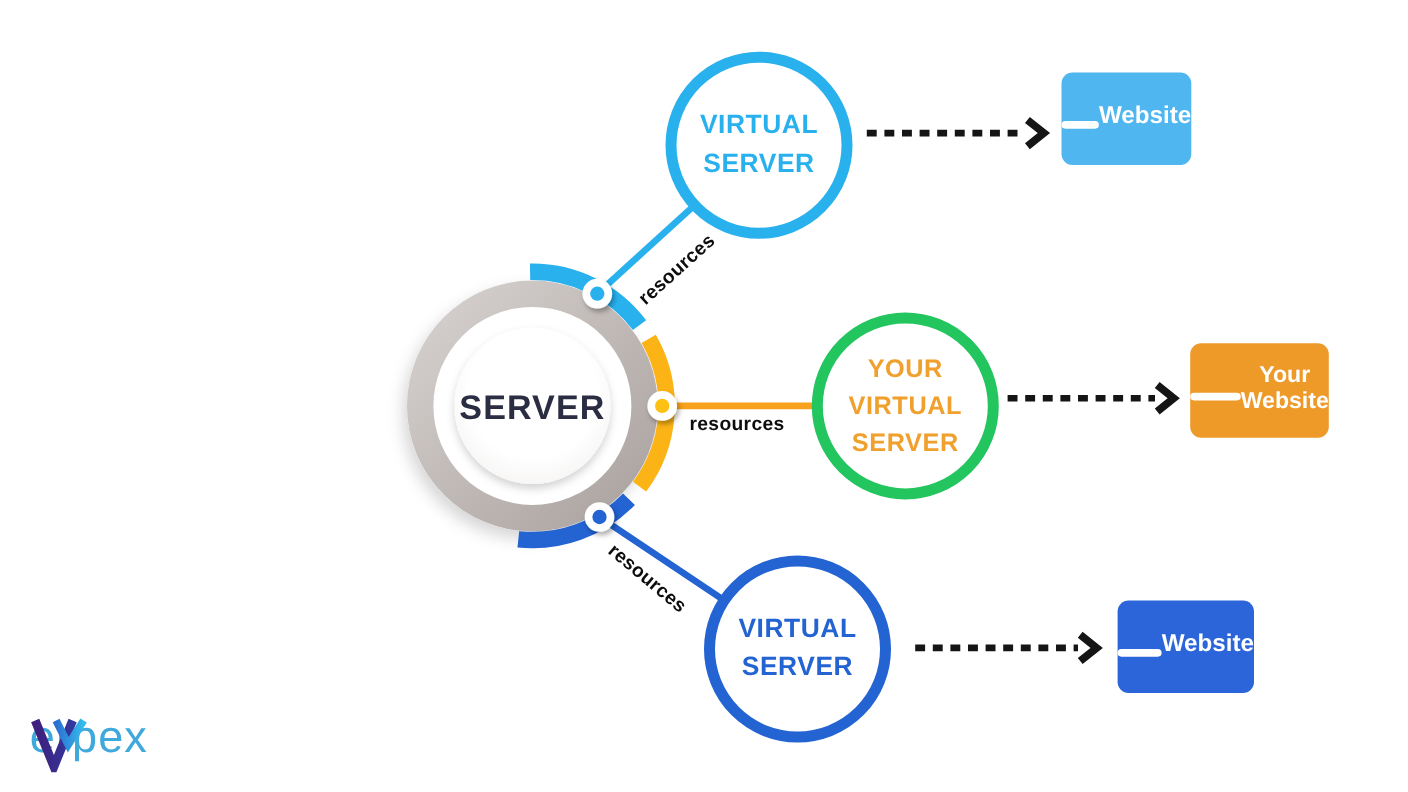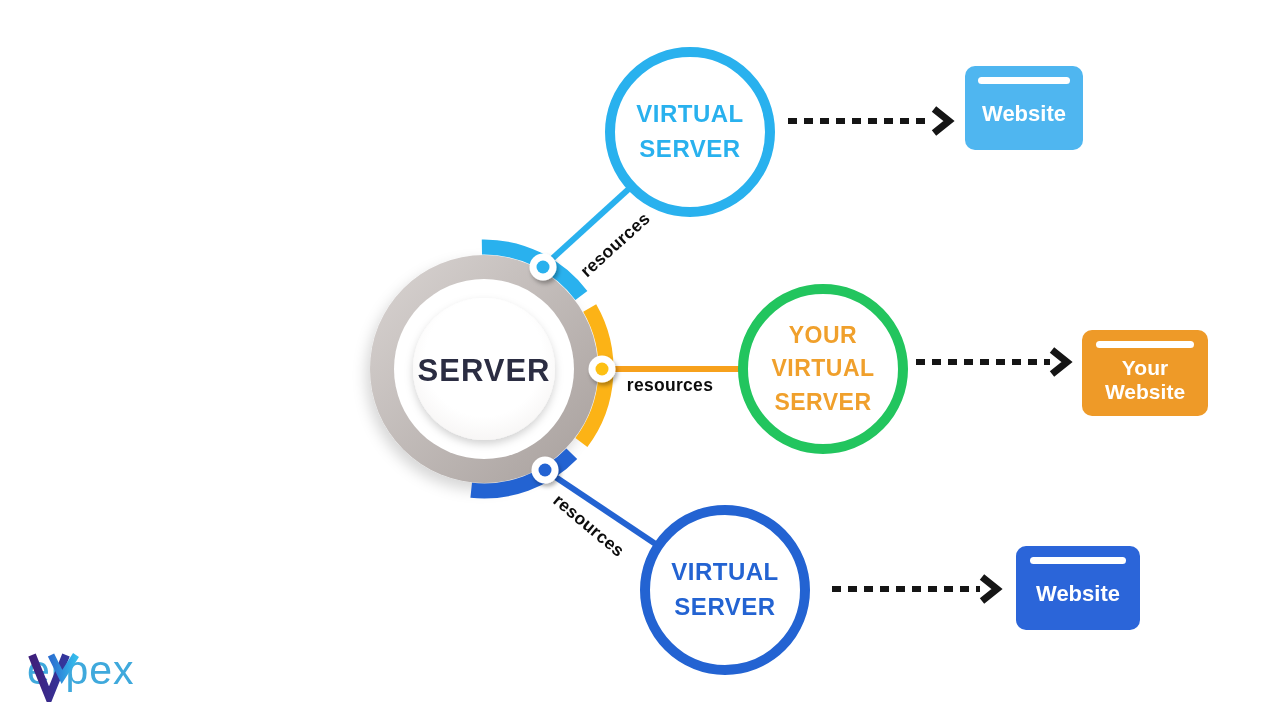--- a/index.html
+++ b/index.html
@@ -15,26 +15,26 @@
   .vcircle{position:absolute;width:150px;height:150px;border-radius:50%;background:#ffffff;
            display:flex;align-items:center;justify-content:center;text-align:center;
            font-weight:bold;line-height:1.45;letter-spacing:.5px;}
   .vc-top{left:605px;top:47px;border:10px solid #29B1EE;color:#29B1EE;font-size:24px;}
   .vc-mid{left:738px;top:284px;border:10px solid #22c55e;color:#F0A02C;font-size:23px;}
   .vc-bot{left:640px;top:505px;border:10px solid #2363D2;color:#2363D2;font-size:24px;}
   .vcircle span{display:block;width:140px;}
 
   
   .wbox{position:absolute;border-radius:10px;color:#fff;font-weight:bold;
-        display:flex;flex-direction:column;align-items:center;}
+        display:flex;flex-direction:row;align-items:center;}
   .wbar{height:7px;border-radius:4px;background:#ffffff;width:78%;margin-top:11px;}
   .wlabel{flex:1;display:flex;align-items:center;justify-content:center;text-align:center;
           line-height:1.12;padding-bottom:5px;width:100%;}
   .wb-top{left:965px;top:66px;width:118px;height:84px;background:#4FB6F0;font-size:22px;}
-  .wb-mid{left:1082px;top:330px;width:126px;height:86px;background:#EE9A28;font-size:21px;}
+  .wb-mid{left:1082px;top:312px;width:126px;height:86px;background:#EE9A28;font-size:21px;}
   .wb-bot{left:1016px;top:546px;width:124px;height:84px;background:#2B65D9;font-size:22px;}
 
   
   .hub-label{font:bold 31px "Liberation Sans","DejaVu Sans",sans-serif;fill:#2B2D42;letter-spacing:1px;}
   .res-label{font:bold 17.5px "Liberation Sans","DejaVu Sans",sans-serif;fill:#0d0d0d;letter-spacing:.3px;}
 
   
   .logo{position:absolute;left:26px;top:650px;display:flex;align-items:flex-end;}
   .logo-word{font-size:41px;color:#3FA9DC;font-weight:400;letter-spacing:1px;line-height:1;
              padding-bottom:3px;margin-left:1px;}

